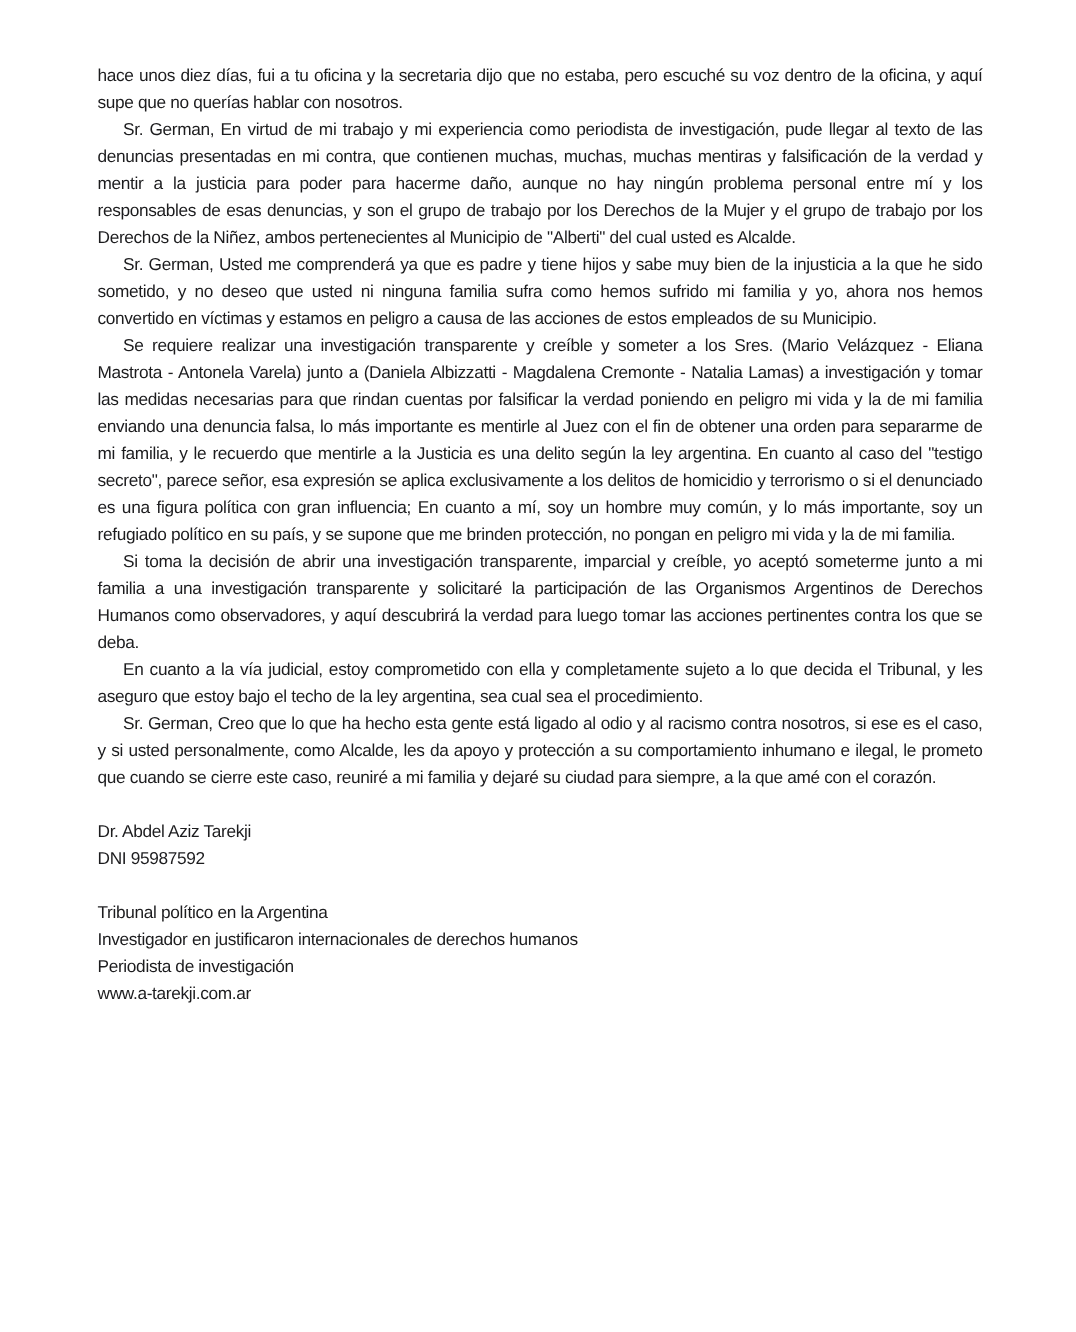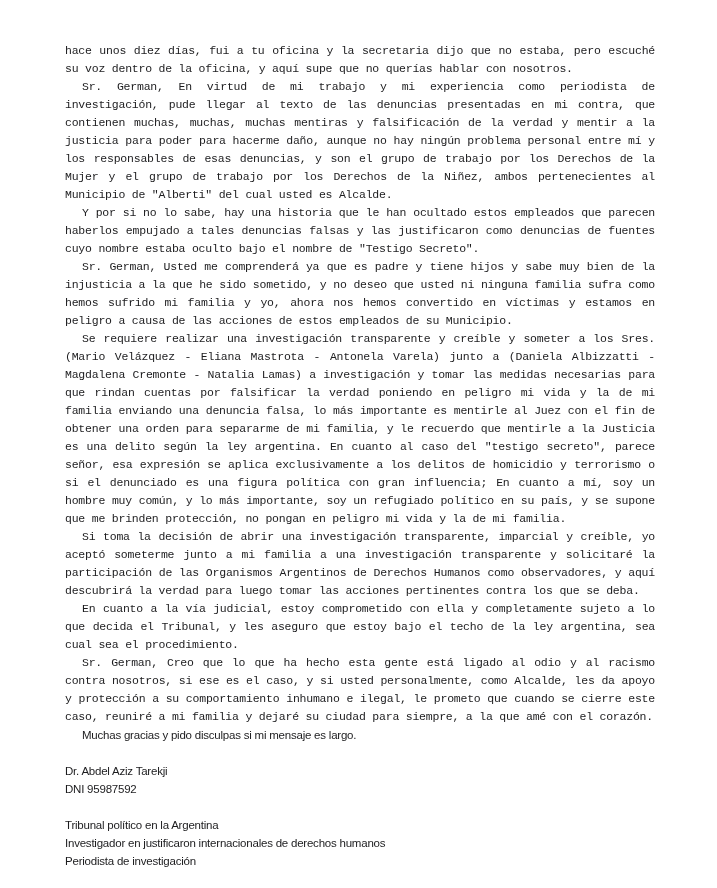--- a/index.html
+++ b/index.html
@@ -24,51 +24,49 @@
   }
   .page p.line {
     margin: 0;
     padding: 0;
   }
   .page p.line.indent {
     text-indent: 17px;
   }
   .page p.line.justify {
     text-align: justify;
-    font-family: Liberation Mono, monospace;
   }
   .block {
     margin: 0;
   }
   .block + .block {
     margin-top: 18px; 
   }
 </style>
 </head>
 <body>
 
 <div class="page">
   <div class="block">
       <p class="line justify">hace unos diez días, fui a tu oficina y la secretaria dijo que no estaba, pero escuché su voz dentro de la oficina, y aquí supe que no querías hablar con nosotros.</p>
       <p class="line indent justify">Sr. German, En virtud de mi trabajo y mi experiencia como periodista de investigación, pude llegar al texto de las denuncias presentadas en mi contra, que contienen muchas, muchas, muchas mentiras y falsificación de la verdad y mentir a la justicia para poder para hacerme daño, aunque no hay ningún problema personal entre mí y los responsables de esas denuncias, y son el grupo de trabajo por los Derechos de la Mujer y el grupo de trabajo por los Derechos de la Niñez, ambos pertenecientes al Municipio de "Alberti" del cual usted es Alcalde.</p>
-      <p class="line indent justify">Y por si no lo sabe, hay una historia que le han ocultado estos empleados que parecen haberlos empujado a tales denuncias falsas y las justificaron como denuncias de fuentes cuyo nombre estaba oculto bajo el nombre de "Testigo Secreto".</p>
       <p class="line indent justify">Sr. German, Usted me comprenderá ya que es padre y tiene hijos y sabe muy bien de la injusticia a la que he sido sometido, y no deseo que usted ni ninguna familia sufra como hemos sufrido mi familia y yo, ahora nos hemos convertido en víctimas y estamos en peligro a causa de las acciones de estos empleados de su Municipio.</p>
       <p class="line indent justify">Se requiere realizar una investigación transparente y creíble y someter a los Sres. (Mario Velázquez - Eliana Mastrota - Antonela Varela) junto a (Daniela Albizzatti - Magdalena Cremonte - Natalia Lamas) a investigación y tomar las medidas necesarias para que rindan cuentas por falsificar la verdad poniendo en peligro mi vida y la de mi familia enviando una denuncia falsa, lo más importante es mentirle al Juez con el fin de obtener una orden para separarme de mi familia, y le recuerdo que mentirle a la Justicia es una delito según la ley argentina. En cuanto al caso del "testigo secreto", parece señor, esa expresión se aplica exclusivamente a los delitos de homicidio y terrorismo o si el denunciado es una figura política con gran influencia; En cuanto a mí, soy un hombre muy común, y lo más importante, soy un refugiado político en su país, y se supone que me brinden protección, no pongan en peligro mi vida y la de mi familia.</p>
       <p class="line indent justify">Si toma la decisión de abrir una investigación transparente, imparcial y creíble, yo aceptó someterme junto a mi familia a una investigación transparente y solicitaré la participación de las Organismos Argentinos de Derechos Humanos como observadores, y aquí descubrirá la verdad para luego tomar las acciones pertinentes contra los que se deba.</p>
       <p class="line indent justify">En cuanto a la vía judicial, estoy comprometido con ella y completamente sujeto a lo que decida el Tribunal, y les aseguro que estoy bajo el techo de la ley argentina, sea cual sea el procedimiento.</p>
       <p class="line indent justify">Sr. German, Creo que lo que ha hecho esta gente está ligado al odio y al racismo contra nosotros, si ese es el caso, y si usted personalmente, como Alcalde, les da apoyo y protección a su comportamiento inhumano e ilegal, le prometo que cuando se cierre este caso, reuniré a mi familia y dejaré su ciudad para siempre, a la que amé con el corazón.</p>
-      <p class="line indent">Muchas gracias y pido disculpas si mi mensaje es largo.</p>
     </div>
 
   <div class="block">
       <p class="line">Dr. Abdel Aziz Tarekji</p>
       <p class="line">DNI 95987592</p>
     </div>
 
   <div class="block">
       <p class="line">Tribunal político en la Argentina</p>
       <p class="line">Investigador en justificaron internacionales de derechos humanos</p>
       <p class="line">Periodista de investigación</p>
+      <p class="line">www.a-tarekji.com.ar</p>
     </div>
 
   <div class="block">
     </div>
 </div>
 
 </body></html>

